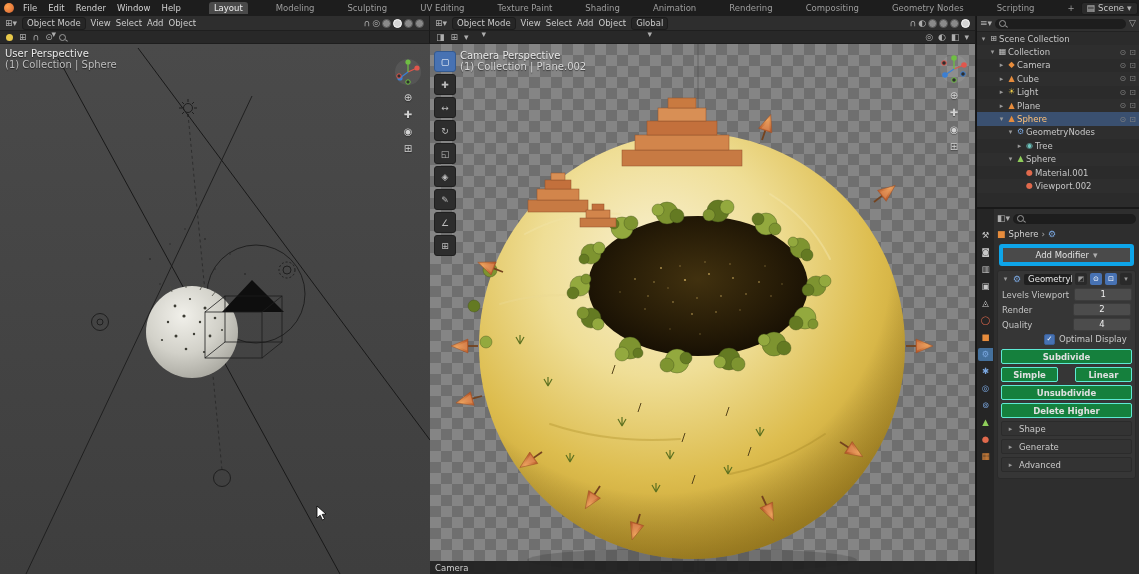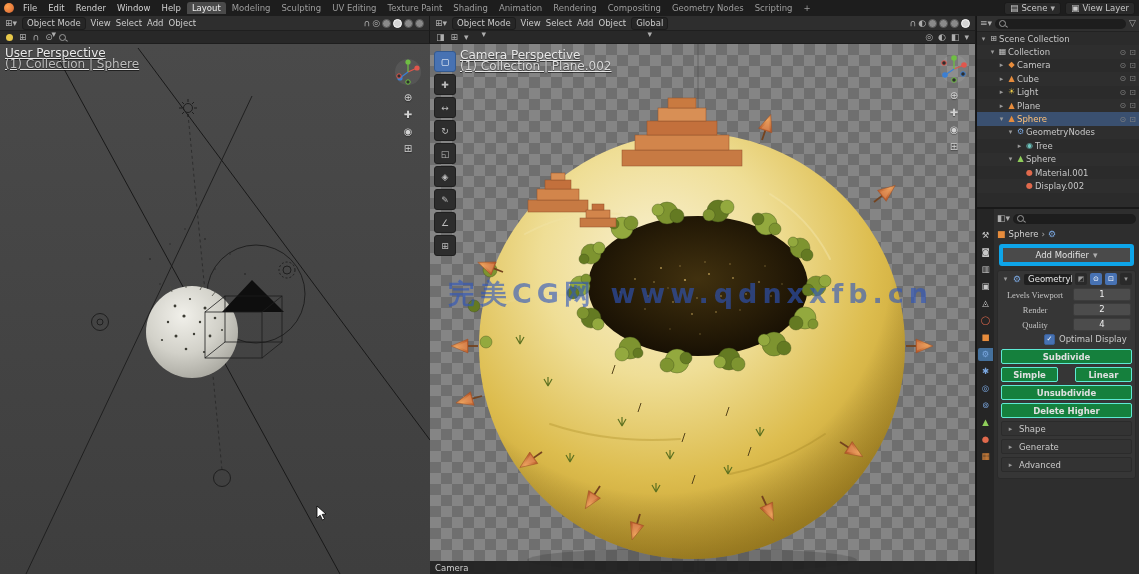--- a/index.html
+++ b/index.html
@@ -4,21 +4,21 @@
 <style>
   html,body{margin:0;padding:0;background:#111;}
   #app{position:relative;width:1139px;height:574px;background:#242424;overflow:hidden;
        font-family:"DejaVu Sans","Liberation Sans",sans-serif;color:#c8c8c8;font-size:8.5px;padding-left:44px;}
   
   .topbar{position:absolute;left:0;top:0;width:1139px;height:16px;background:#1d1d1d;
           display:flex;align-items:center;gap:1px;padding:0 4px;box-sizing:border-box;z-index:30;}
   .logo{width:10px;height:10px;border-radius:50%;flex:0 0 auto;
         background:radial-gradient(circle at 35% 35%,#ffa04d,#e87d3e 60%,#a54d22);margin-right:3px;}
   .menu{padding:0 5px;color:#d2d2d2;white-space:nowrap;}
-  .ws{padding:1px 5px;border-radius:3px 3px 0 0;color:#9d9d9d;white-space:nowrap;}
+  .ws{padding:1px 5px;border-radius:3px 3px 0 0;color:#9d9d9d;white-space:nowrap;margin-left:22px;}
   .ws.active{background:#4a4a4a;color:#ececec;}
   .topbar-right{margin-left:auto;display:flex;align-items:center;gap:4px;}
   .pill{display:flex;align-items:center;gap:3px;background:#2a2a2a;border:1px solid #1a1a1a;
         border-radius:3px;padding:0 5px;height:11px;white-space:nowrap;}
   
   .hdr2{position:absolute;top:16px;height:15px;background:#2e2e2e;border-bottom:1px solid #1f1f1f;
         display:flex;align-items:center;gap:5px;padding:0 5px;box-sizing:border-box;z-index:25;}
   .hdr2-left{left:0;width:430px;border-right:1px solid #1a1a1a;}
   .hdr2-center{left:430px;width:546px;border-right:1px solid #1a1a1a;}
   .hmenu{color:#cdcdcd;white-space:nowrap;}
@@ -34,22 +34,22 @@
   .sub-center{left:430px;width:546px;border-right:1px solid #1a1a1a;}
   .dot{width:7px;height:7px;border-radius:50%;}
   .right-group{margin-left:auto;display:flex;align-items:center;gap:5px;}
   
   .vp-left{position:absolute;left:0;top:44px;width:430px;height:530px;
            background:linear-gradient(#4a4a4a,#3e3e3e);}
   .vp-center{position:absolute;left:430px;top:44px;width:546px;height:530px;
              background-color:#767676;
              background-image:conic-gradient(#858585 0deg 90deg,#6f6f6f 90deg 180deg,#858585 180deg 270deg,#6f6f6f 270deg 360deg);
              background-size:22px 22px;border-right:1px solid #1a1a1a;box-sizing:border-box;}
-  .overlay-text{position:absolute;color:#e8e8e8;font-size:12px;line-height:11px;
-                text-shadow:0 1px 1px rgba(0,0,0,.55);pointer-events:none;z-index:5;text-decoration:underline;}
+  .overlay-text{position:absolute;color:#e8e8e8;font-size:10px;line-height:11px;
+                text-shadow:0 1px 1px rgba(0,0,0,.55);pointer-events:none;z-index:5;}
   .tool-col{position:absolute;left:4px;top:7px;display:flex;flex-direction:column;gap:2px;z-index:6;}
   .tool-btn{width:20px;height:19px;background:#2d2d2d;border:1px solid #1f1f1f;border-radius:3px;
             color:#bdbdbd;display:flex;align-items:center;justify-content:center;font-size:9px;}
   .tool-btn.active{background:#4772b3;border-color:#33598f;color:#fff;}
   .nav-col{position:absolute;display:flex;flex-direction:column;align-items:center;gap:7px;z-index:6;}
   .nav-ico{color:#d2d2d2;font-size:10px;line-height:1;text-shadow:0 1px 1px rgba(0,0,0,.4);}
   .watermark{position:absolute;left:18px;top:232px;font-size:27px;font-weight:bold;letter-spacing:5px;
              color:rgba(45,85,190,0.62);white-space:nowrap;pointer-events:none;z-index:7;}
   .vp-bottom{position:absolute;left:0;bottom:0;width:100%;height:13px;background:rgba(32,32,32,.92);
              display:flex;align-items:center;padding:0 5px;box-sizing:border-box;color:#cfcfcf;z-index:6;}
@@ -90,21 +90,21 @@
   .add-mod{height:14px;background:#4a4a4a;border:4px solid #0ea5e9;border-radius:3px;margin:2px 2px 4px;
            display:flex;align-items:center;justify-content:center;gap:4px;color:#e0e0e0;}
   .mod-block{background:#363636;border:1px solid #2a2a2a;border-radius:3px;padding-bottom:3px;}
   .mod-header{height:16px;display:flex;align-items:center;gap:3px;padding:0 3px;}
   .mod-name{flex:1;background:#1f1f1f;border-radius:2px;height:11px;line-height:11px;
             padding:0 4px;color:#e6e6e6;white-space:nowrap;overflow:hidden;}
   .mtg{width:12px;height:12px;background:#2a2a2a;border-radius:2px;display:flex;align-items:center;
        justify-content:center;font-size:7px;color:#9a9a9a;flex:0 0 auto;}
   .mtg.on{background:#4772b3;color:#fff;}
   .frow{display:flex;align-items:center;height:15px;padding:0 4px;}
-  .flabel{flex:1;text-align:center;padding-right:5px;color:#c3c3c3;white-space:nowrap;font-family:Liberation Serif, serif;}
+  .flabel{flex:1;text-align:left;padding-right:5px;color:#c3c3c3;white-space:nowrap;}
   .fvalue{width:56px;height:11px;background:#4c4c4c;border:1px solid #3c3c3c;border-radius:2px;
           text-align:center;line-height:11px;color:#f0f0f0;flex:0 0 auto;}
   .chk-row{display:flex;align-items:center;gap:4px;height:14px;padding-left:46px;}
   .chk{width:9px;height:9px;border-radius:2px;background:#1d1d1d;border:1px solid #101010;
        display:flex;align-items:center;justify-content:center;font-size:7px;color:#fff;flex:0 0 auto;}
   .chk.checked{background:#4772b3;border-color:#3a5e96;}
   .wbtn{height:13px;background:#15803d;border:1px solid #5eead4;border-radius:2px;margin:3px 3px;
         display:flex;align-items:center;justify-content:center;color:#e0e0e0;font-weight:bold;}
   .half-row{display:flex;gap:17px;margin:3px 3px;}
   .half-row .wbtn{flex:1;margin:0;}
@@ -554,21 +554,20 @@
       <use href="#sprig" transform="translate(90,300)"></use>
 
       <use href="#thorn" transform="translate(208,368)"></use>
       <use href="#thorn" transform="translate(252,398)"></use>
       <use href="#thorn" transform="translate(296,372)"></use>
       <use href="#thorn" transform="translate(182,330)"></use>
       <use href="#thorn" transform="translate(318,412)"></use>
       <use href="#thorn" transform="translate(262,440)"></use>
     </svg>
 
-    <div class="watermark">完美CG网 www.qdnxxfb.cn</div>
 
     <div class="vp-bottom">
       <span>Camera</span>
     </div>
   </div>
 
   <div class="outliner">
     <div class="outliner-header">
       <span class="hicon">≡▾</span>
       <span class="search">
@@ -652,21 +651,21 @@
         <span class="tlabel">Sphere</span>
       </div>
       <div class="trow" style="padding-left:38px">
         <span class="caret"></span>
         <span class="ticon ic-red">●</span>
         <span class="tlabel">Material.001</span>
       </div>
       <div class="trow" style="padding-left:38px">
         <span class="caret"></span>
         <span class="ticon ic-red">●</span>
-        <span class="tlabel">Display.002</span>
+        <span class="tlabel">Viewport.002</span>
       </div>
     </div>
   </div>
 
   <div class="props">
     <div class="props-tabs">
       <span class="ptab ic-gray">⚒</span>
       <span class="ptab ic-gray">◙</span>
       <span class="ptab ic-gray">▥</span>
       <span class="ptab ic-gray">▣</span>

